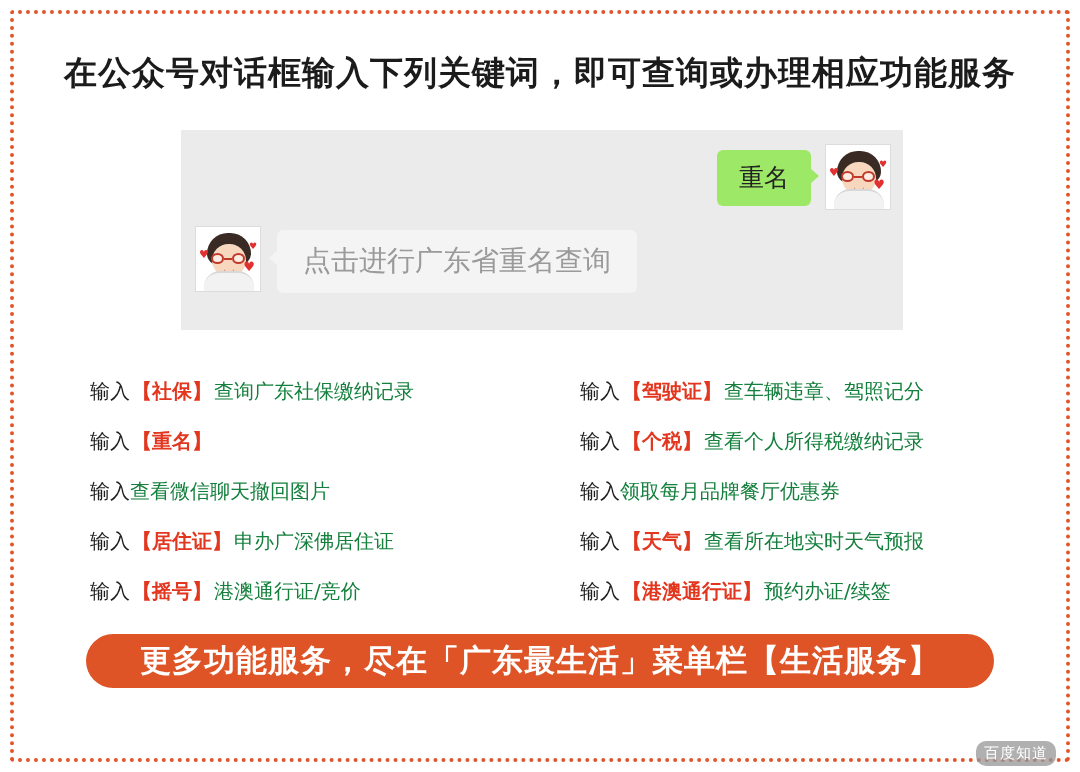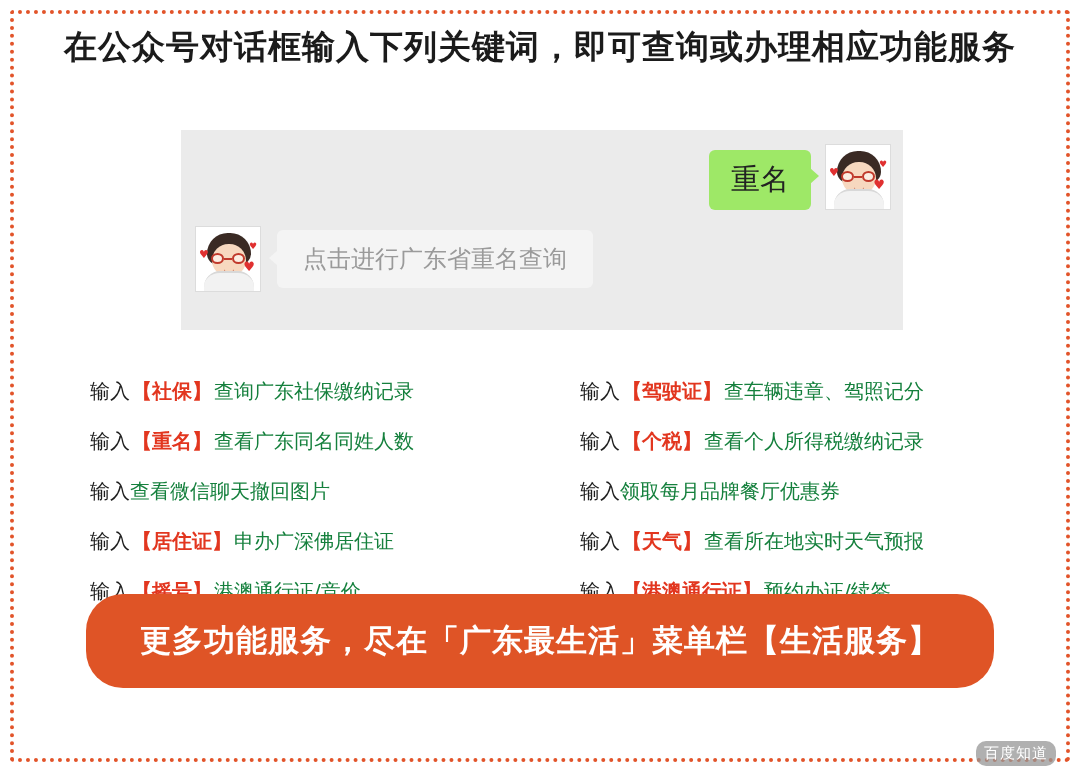--- a/index.html
+++ b/index.html
@@ -43,20 +43,21 @@
     bottom: 26px;
     box-sizing: border-box;
   }
 
   .headline {
     text-align: center;
     font-size: 33px;
     font-weight: bold;
     color: #1b1b1b;
     letter-spacing: 1px;
+    margin-top: 26px;
     line-height: 1.25;
     white-space: nowrap;
   }
 
   
   .chat {
     position: absolute;
     left: 155px;
     top: 104px;
     width: 722px;
@@ -144,21 +145,21 @@
     line-height: 11px;
   }
   .av-heart.h1 { left: 3px;  top: 22px; }
   .av-heart.h2 { right: 3px; top: 14px; font-size: 9px; }
   .av-heart.h3 { right: 5px; top: 34px; font-size: 13px; }
 
   .bubble {
     position: relative;
     border-radius: 6px;
     padding: 14px 22px;
-    font-size: 29px;
+    font-size: 25px;
     line-height: 1.1;
     color: #222;
     white-space: nowrap;
   }
   .bubble.green {
     background: #9ee867;
     margin-right: 14px;
     margin-top: 6px;
   }
   .bubble.green:after {
@@ -169,21 +170,21 @@
     border-width: 8px 0 8px 9px;
     border-style: solid;
     border-color: transparent transparent transparent #9ee867;
   }
   .bubble.grey {
     background: #f4f4f4;
     margin-left: 16px;
     margin-top: 4px;
     color: #9a9a9a;
     padding: 16px 26px;
-    font-size: 24px;
+    font-size: 28px;
     font-family: Liberation Serif, serif;
   }
   .bubble.grey:before {
     content: "";
     position: absolute;
     left: -8px;
     top: 20px;
     border-width: 8px 9px 8px 0;
     border-style: solid;
     border-color: transparent #f4f4f4 transparent transparent;
@@ -219,21 +220,21 @@
     padding: 0 2px;
   }
   .kw-desc { color: #15803d; }
 
   
   .cta {
     position: absolute;
     left: 60px;
     right: 60px;
     bottom: 58px;
-    height: 94px;
+    height: 54px;
     background: #df5426;
     border-radius: 37px;
     display: flex;
     align-items: center;
     justify-content: center;
     color: #ffffff;
     font-size: 31px;
     font-weight: bold;
     letter-spacing: 1px;
     white-space: nowrap;
@@ -308,21 +309,20 @@
         </div>
         <div class="kw-item right">
           <span class="kw-pre">输入</span>
           <span class="kw-key">【驾驶证】</span>
           <span class="kw-desc">查车辆违章、驾照记分</span>
         </div>
 
         <div class="kw-item left">
           <span class="kw-pre">输入</span>
           <span class="kw-key">【重名】</span>
-          <span class="kw-desc">查看广东同名同姓人数</span>
         </div>
         <div class="kw-item right">
           <span class="kw-pre">输入</span>
           <span class="kw-key">【个税】</span>
           <span class="kw-desc">查看个人所得税缴纳记录</span>
         </div>
 
         <div class="kw-item left">
           <span class="kw-pre">输入</span>
           <span class="kw-desc">查看微信聊天撤回图片</span>

